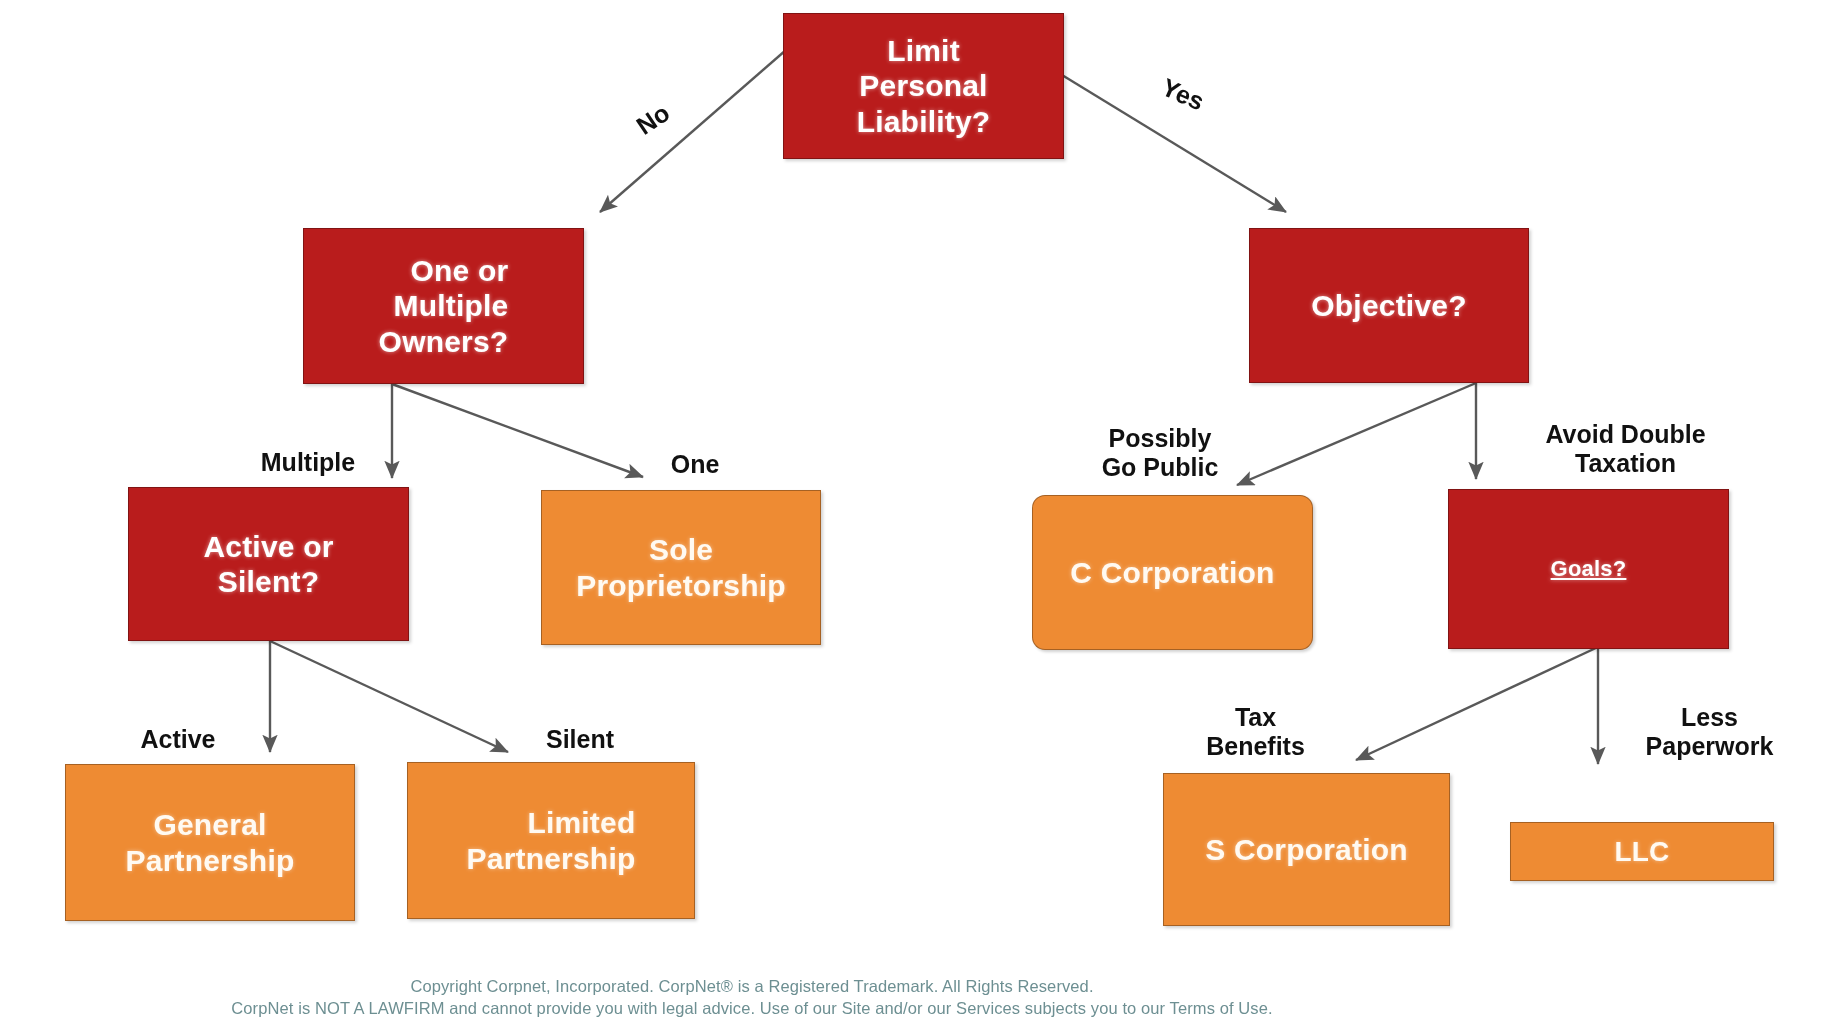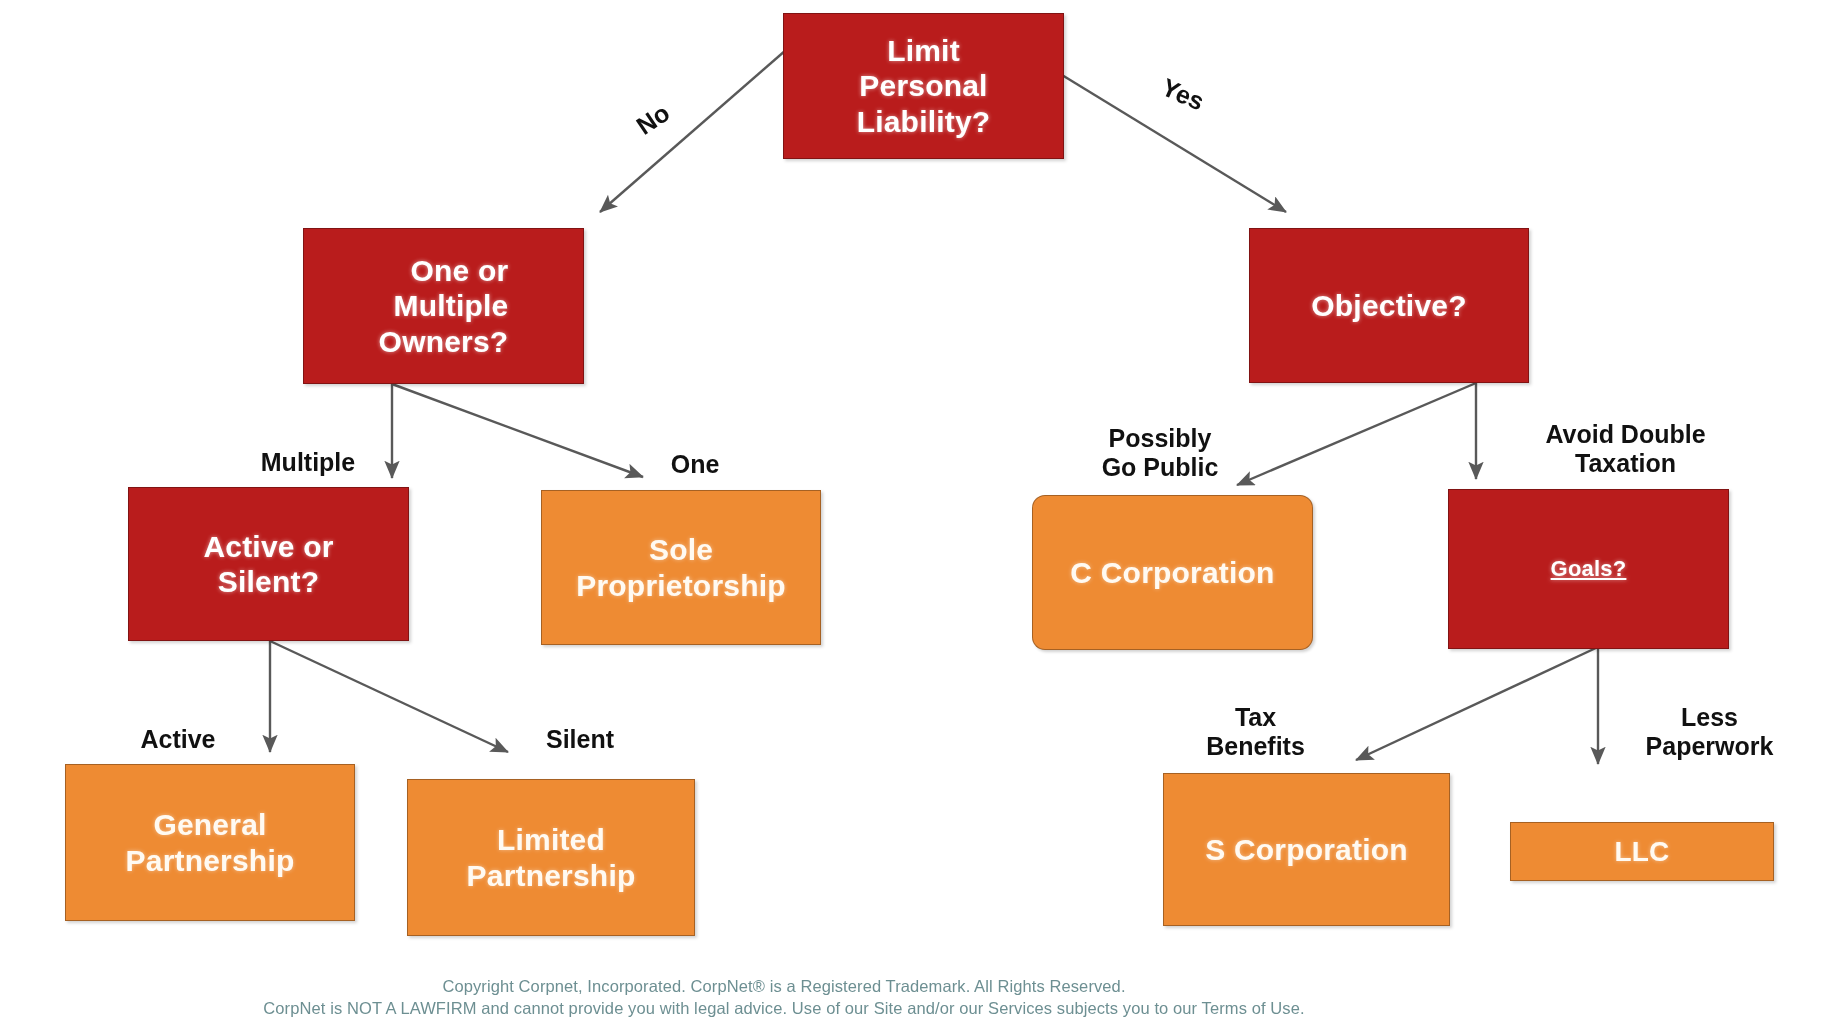--- a/index.html
+++ b/index.html
@@ -60,21 +60,20 @@
   }
   .footer {
     position: absolute;
     left: 0;
     width: 1504px;
     text-align: center;
     color: #6d8f92;
     font-size: 16.5px;
     line-height: 1.35;
     letter-spacing: 0.1px;
-    padding-left: 32px;
   }
 </style>
 </head>
 <body>
 
 <div id="canvas">
 
   <svg class="edges" viewBox="0 0 1842 1032">
     <defs>
       <marker id="arrowhead" markerWidth="9" markerHeight="9" refX="7.2" refY="3.2" orient="auto" markerUnits="strokeWidth">
@@ -104,21 +103,21 @@
 Owners?</div>
       <div class="node decision" style="left: 1249px; top: 228px; width: 280px; height: 155px; font-size: 30px;">Objective?</div>
       <div class="node decision" style="left: 128px; top: 487px; width: 281px; height: 154px; font-size: 30px;">Active or
 Silent?</div>
       <div class="node outcome" style="left: 541px; top: 490px; width: 280px; height: 155px; font-size: 30px;">Sole
 Proprietorship</div>
       <div class="node outcome" style="left: 1032px; top: 495px; width: 281px; height: 155px; font-size: 30px; border-radius: 13px;">C Corporation</div>
       <div class="node decision" style="left: 1448px; top: 489px; width: 281px; height: 160px; font-size: 22px; text-decoration: underline;">Goals?</div>
       <div class="node outcome" style="left: 65px; top: 764px; width: 290px; height: 157px; font-size: 30px;">General
 Partnership</div>
-      <div class="node outcome" style="left: 407px; top: 779px; width: 288px; height: 157px; font-size: 30px;">Limited
+      <div class="node outcome" style="left: 407px; top: 762px; width: 288px; height: 157px; font-size: 30px; text-align: right;">Limited
 Partnership</div>
       <div class="node outcome" style="left: 1163px; top: 773px; width: 287px; height: 153px; font-size: 30px;">S Corporation</div>
       <div class="node outcome" style="left: 1510px; top: 822px; width: 264px; height: 59px; font-size: 28px;">LLC</div>
     </div>
   <div id="edge-label-layer">
       <div class="edge-label" style="left: 618px; top: 105px; width: 70px; font-size: 25px; transform: rotate(-34deg);">No</div>
       <div class="edge-label" style="left: 1148px; top: 80px; width: 70px; font-size: 25px; transform: rotate(24deg);">Yes</div>
       <div class="edge-label" style="left: 248px; top: 448px; width: 120px; font-size: 25px;">Multiple</div>
       <div class="edge-label" style="left: 650px; top: 450px; width: 90px; font-size: 25px;">One</div>
       <div class="edge-label" style="left: 1085px; top: 424px; width: 150px; font-size: 25px;">Possibly

